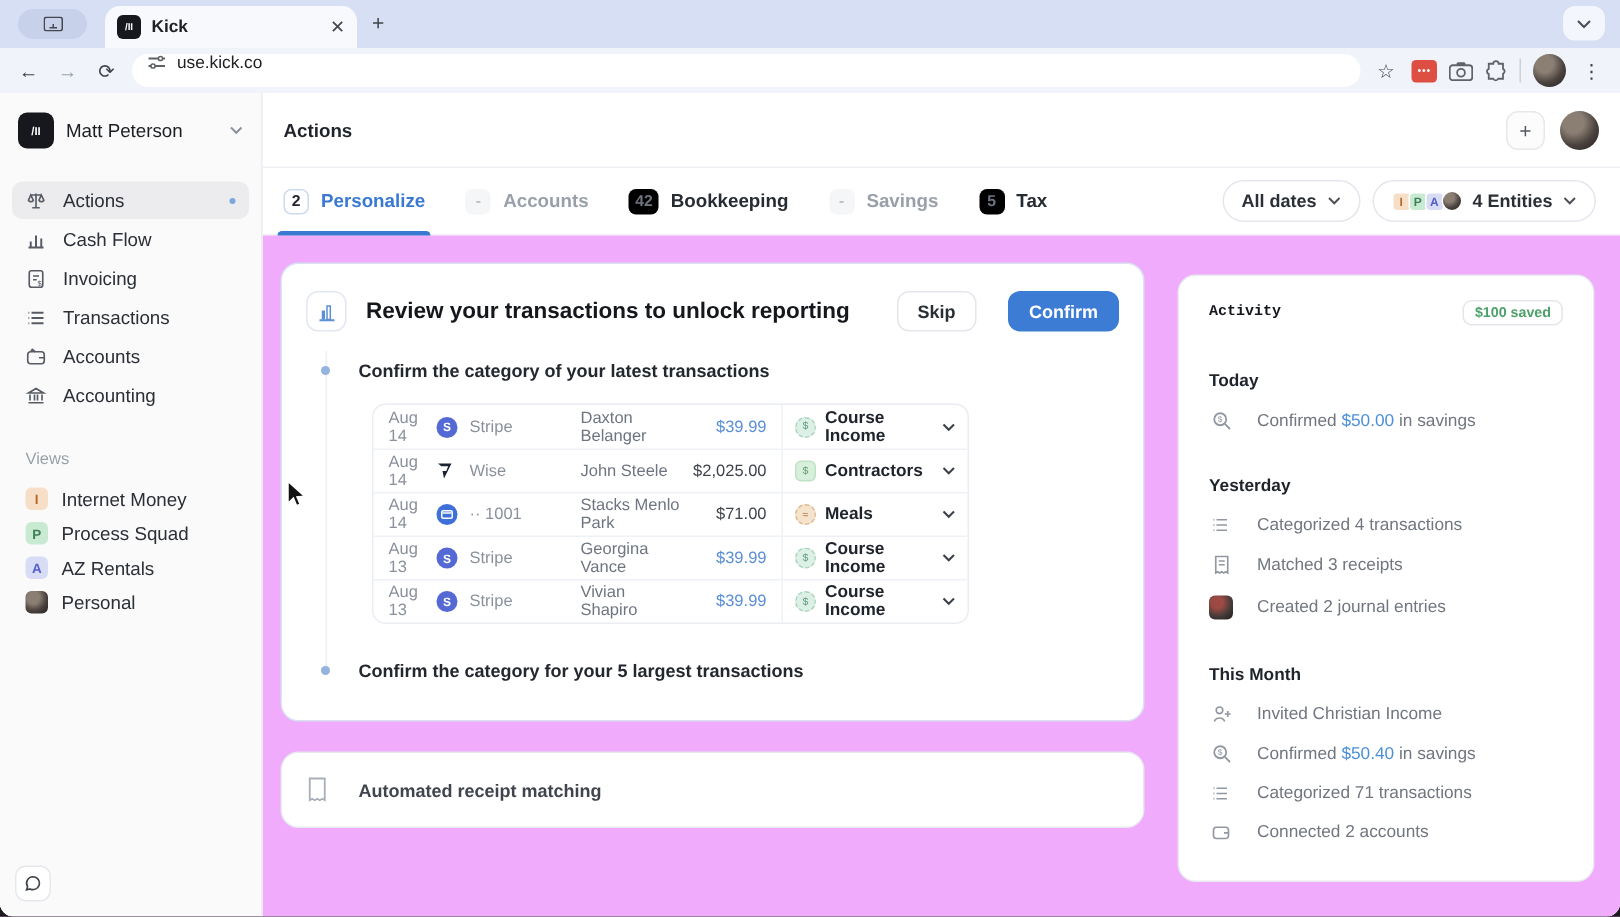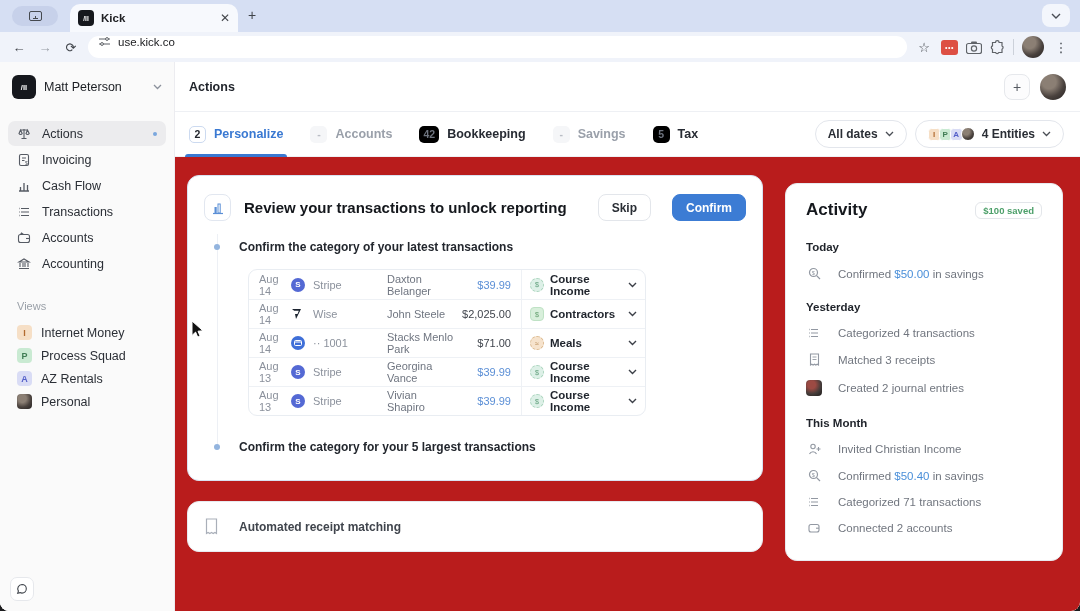--- a/index.html
+++ b/index.html
@@ -57,21 +57,21 @@
   .tlabel { font-size:12.5px; font-weight:600; color:#272b33; }
   .ptab.active .tlabel { color:#3a79d2; }
   .ptab.dash .tlabel { color:#9aa0aa; }
   .underline { position:absolute; left:-4px; right:-4px; bottom:-1px; height:3px; background:#3a79d2; border-radius:3px 3px 0 0; }
   .tb-right { margin-left:auto; display:flex; align-items:center; gap:8px; }
   .pill { height:28px; border:1px solid #e3e6ec; border-radius:15px; background:#fff; display:flex; align-items:center; gap:7px; padding:0 12px; font-size:12px; font-weight:600; color:#2a2e35; }
   .mini-badges { display:flex; align-items:center; }
   .mbadge { width:13px; height:13px; border-radius:3.5px; font-size:8px; font-weight:bold; display:flex; align-items:center; justify-content:center; margin-right:-2px; border:1px solid #fff; }
   .mavatar { width:14px; height:14px; border-radius:50%; background:radial-gradient(circle at 35% 30%, #8b7f74 0 28%, #4a423e 60%, #23201f 100%); border:1px solid #fff; }
 
-  .content { flex:1; background:#b91c1c; display:flex; gap:22px; padding:18px 16px 0 12px; align-items:flex-start; }
+  .content { flex:1; background:#f0abfc; display:flex; gap:22px; padding:18px 16px 0 12px; align-items:flex-start; }
   .leftcol { width:576px; flex:none; display:flex; flex-direction:column; gap:20px; }
 
   .main-card { background:#fff; border:1px solid #d9e2f1; border-radius:12px; padding:18px 16px 26px; }
   .mc-header { display:flex; align-items:center; gap:13px; }
   .mc-icon { width:27px; height:27px; border:1px solid #e2e7f0; border-radius:8px; display:flex; align-items:center; justify-content:center; color:#5b8fd6; flex:none; }
   .mc-title { font-size:15px; font-weight:700; color:#14171c; flex:1; }
   .btn { height:27px; border-radius:8px; font-size:12px; font-weight:600; padding:0 13px; display:flex; align-items:center; }
   .btn-skip { background:#fff; border:1px solid #e3e6eb; color:#2a2e35; }
   .btn-confirm { background:#3c7cd4; border:1px solid #3c7cd4; color:#fff; margin-left:8px; }
   .timeline { position:relative; }
@@ -95,23 +95,23 @@
   .cat-green { background:#d8efdb; border:1px solid #bfe2c5; border-radius:4px; color:#5f9c6a; }
   .cat-orange { background:#f6e3cd; border:1px dashed #dcb98e; color:#b07e45; }
   .cat-label { flex:1; font-size:11.5px; font-weight:600; color:#1f242c; }
   .cat-chev { color:#3c4048; display:flex; }
 
   .receipt-card { background:#fff; border:1px solid #e7eaef; border-radius:12px; height:51px; display:flex; align-items:center; padding:0 17px; gap:21px; }
   .receipt-label { font-size:12px; font-weight:600; color:#40454d; }
 
   .activity { width:278px; flex:none; background:#fff; border:1px solid #e7eaef; border-radius:12px; padding:16px 20px 26px; margin-top:8px; }
   .act-head { display:flex; align-items:center; justify-content:space-between; }
-  .act-title { font-size:17px; font-weight:700; color:#15181d; }
+  .act-title { font-size:10px; font-weight:700; color:#15181d;font-family:Liberation Mono, monospace; }
   .act-badge { font-size:9.5px; font-weight:600; color:#4da06a; border:1px solid #e3e6ea; border-radius:6px; padding:2px 7px; background:#fff; }
-  .act-section { font-size:11.5px; font-weight:700; color:#1f232a; margin-top:21px; }
+  .act-section { font-size:11.5px; font-weight:700; color:#1f232a; margin-top:31px; }
   .act-item { display:flex; align-items:center; gap:16px; margin-top:14px; }
   .act-ic { width:16px; display:flex; justify-content:center; color:#9298a2; flex:none; }
   .act-avatar { width:16px; height:16px; border-radius:4px; background:radial-gradient(circle at 35% 30%, #9c4a43 0 25%, #453c3a 60%, #1e1b1b 100%); flex:none; }
   .act-text { font-size:11.5px; color:#71767f; }
   .act-hl { color:#4a8fd9; font-weight:400; }
 
   .cursor { position:absolute; left:191px; top:320px; z-index:50; pointer-events:none; }
 </style>
 </head>
 <body>
@@ -180,34 +180,34 @@
               <svg width="14" height="14" viewBox="0 0 14 14">
                 <path d="M7 2v9M3.5 3h7M3.5 3L2 6.5a1.8 1.8 0 003.2 0L3.5 3zM10.5 3L9 6.5a1.8 1.8 0 003.2 0L10.5 3zM4.5 11.5h5" fill="none" stroke="#565b64" stroke-width="1.1"></path>
               </svg>
             </span>
           <span>Actions</span>
           <span class="active-dot"></span>
         </div>
         <div class="nav-item">
           <span class="ic">
               <svg width="14" height="14" viewBox="0 0 14 14">
+                <path d="M2 12h10M3.5 12V8M7 12V4M10.5 12V6" stroke="#565b64" stroke-width="1.3" fill="none"></path>
+              </svg>
+            </span>
+          <span>Cash Flow</span>
+        </div>
+        <div class="nav-item">
+          <span class="ic">
+              <svg width="14" height="14" viewBox="0 0 14 14">
                 <rect x="2.5" y="1.5" width="9" height="11" rx="1.5" fill="none" stroke="#565b64" stroke-width="1.1"></rect>
                 <path d="M5 5h4M5 7.5h2.5" stroke="#565b64" stroke-width="1.1"></path>
                 <text x="8" y="11.5" font-size="5" fill="#565b64">$</text>
               </svg>
             </span>
           <span>Invoicing</span>
-        </div>
-        <div class="nav-item">
-          <span class="ic">
-              <svg width="14" height="14" viewBox="0 0 14 14">
-                <path d="M2 12h10M3.5 12V8M7 12V4M10.5 12V6" stroke="#565b64" stroke-width="1.3" fill="none"></path>
-              </svg>
-            </span>
-          <span>Cash Flow</span>
         </div>
         <div class="nav-item">
           <span class="ic">
               <svg width="14" height="14" viewBox="0 0 14 14">
                 <path d="M4 3.5h8M4 7h8M4 10.5h8" stroke="#565b64" stroke-width="1.2"></path>
                 <path d="M2 3.5h.5M2 7h.5M2 10.5h.5" stroke="#565b64" stroke-width="1.4"></path>
               </svg>
             </span>
           <span>Transactions</span>
         </div>

